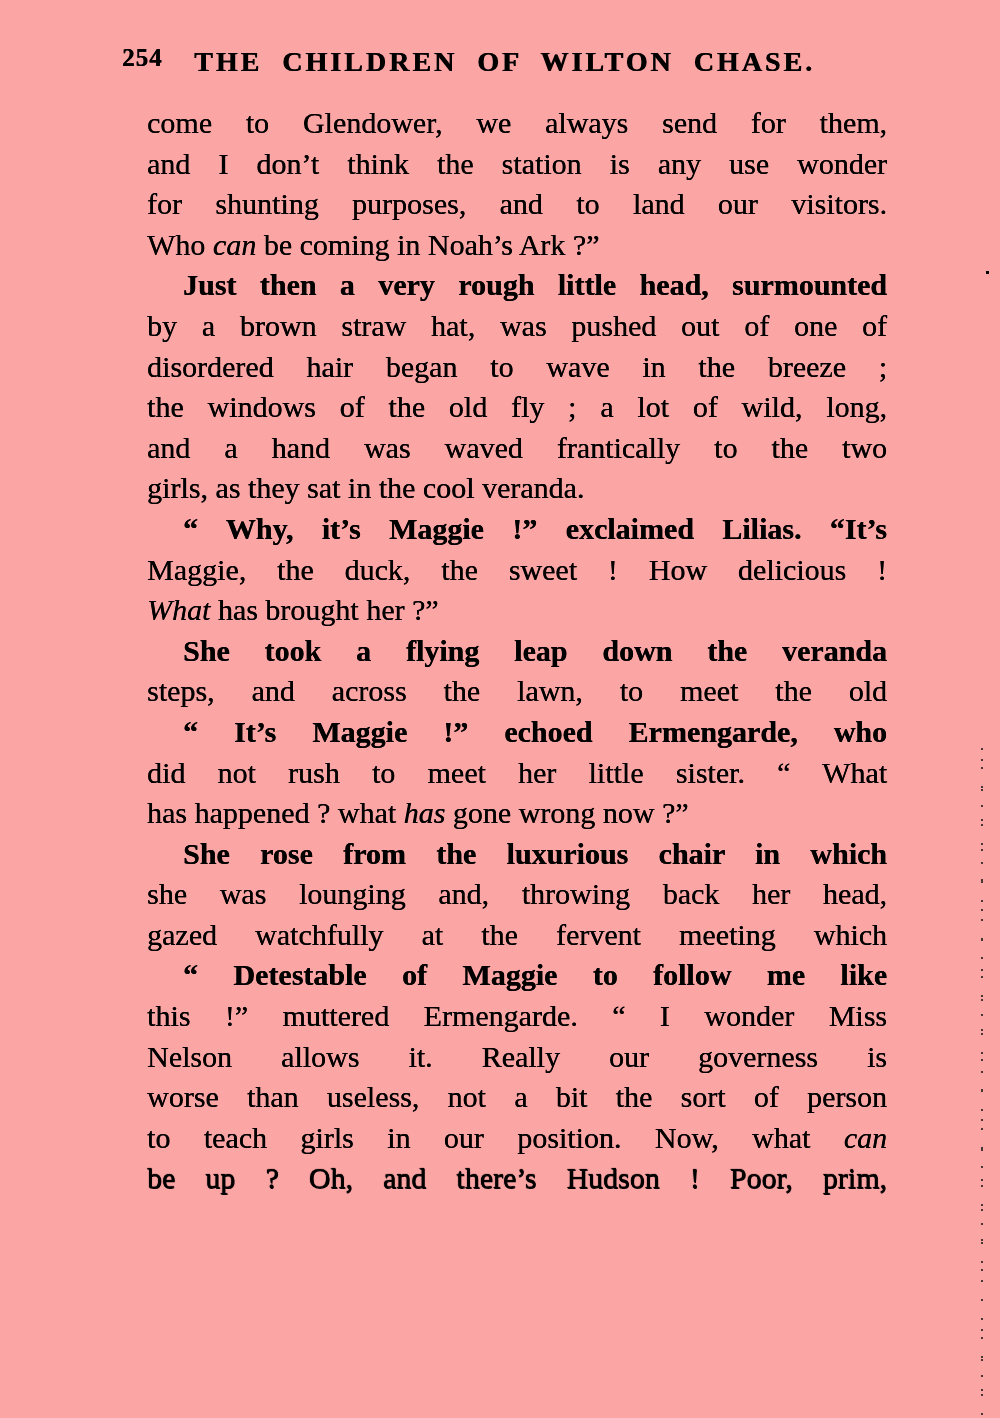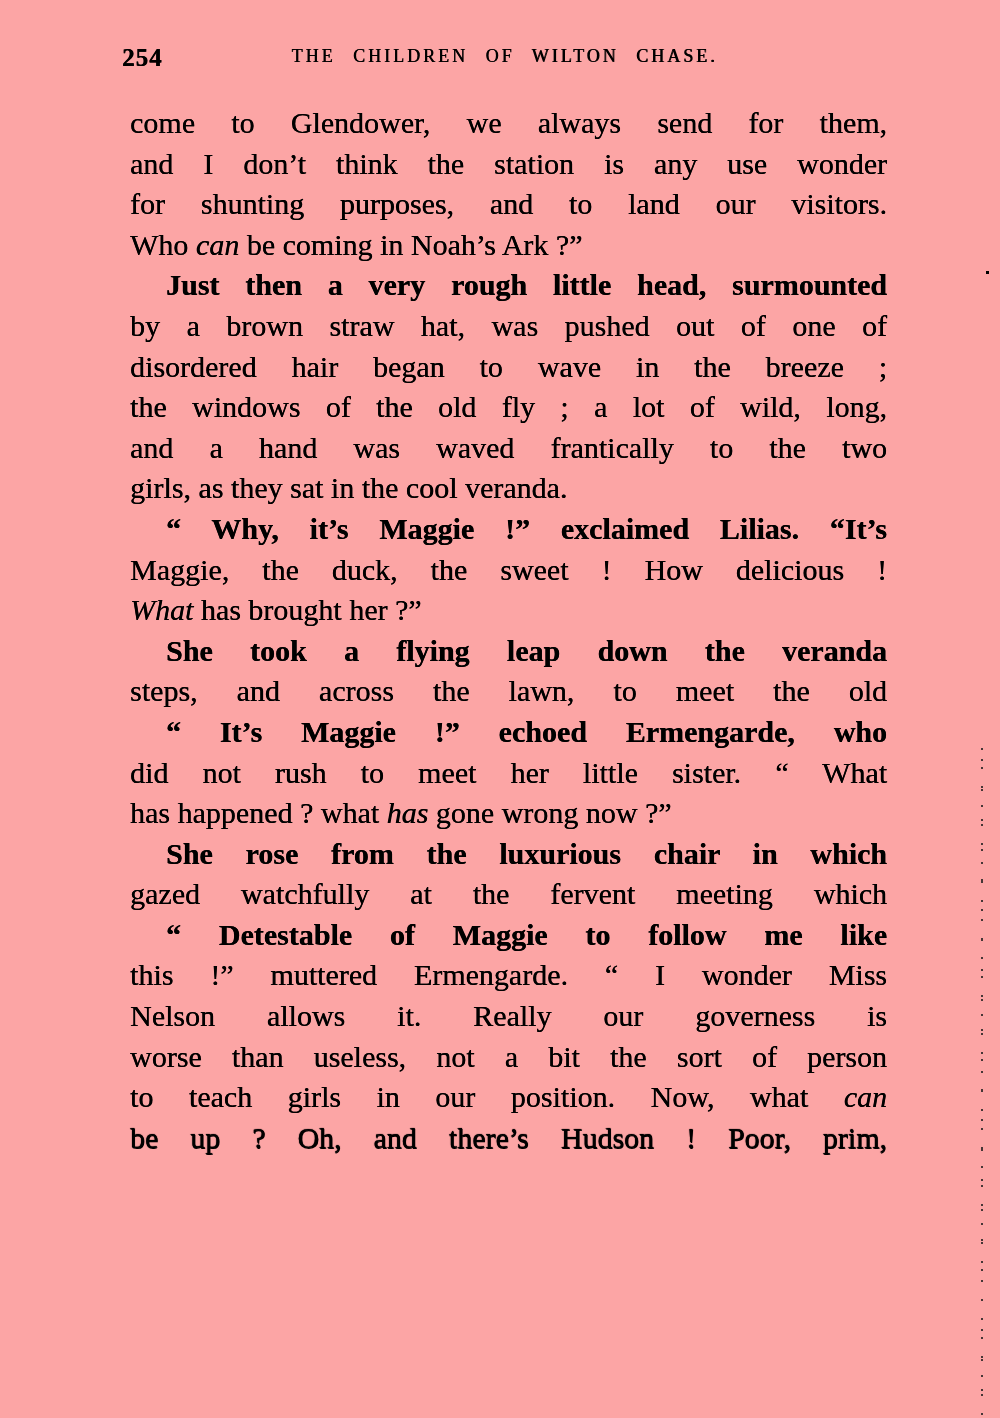--- a/index.html
+++ b/index.html
@@ -8,28 +8,29 @@
     overflow:hidden; color:#000;
     font-family:"Liberation Serif","DejaVu Serif",serif;
   }
   .header { position:absolute; top:42px; left:122px; width:765px; height:34px; }
   .page-num {
     position:absolute; left:0; top:2px; font-size:25px; font-weight:bold;
     letter-spacing:1px; text-shadow:0.5px 0.4px 0 #000;
   }
   .running-title {
     position:absolute; left:50%; top:4px; transform:translateX(-50%);
-    font-size:18px; font-weight:normal; letter-spacing:3px; word-spacing:10px;
+    font-size:28px; font-weight:bold; letter-spacing:3px; word-spacing:10px;
     white-space:nowrap; text-shadow:0.6px 0.3px 0 #000;text-align:right;
   }
   .text-block { position:absolute; top:103px; left:130px; width:757px; }
   .line {
     font-size:30px; line-height:40.6px;
     text-align:justify; text-align-last:justify;
     text-shadow:0.3px 0.3px 0 #000;
+    margin-left:17px;
   }
   .line.last { text-align-last:left; }
   .line.indent { text-indent:36px;font-weight:bold; }
   .line.heavy { text-shadow:0 0 1.1px #000, 0.5px 0.5px 0 #000; }
   .em { font-style:italic; }
   
   .edge-noise {
     position:absolute; left:981px; top:748px; width:2px; height:670px;
     background:
       repeating-linear-gradient(to bottom, #1a1a1a 0 2px, transparent 2px 19px),
@@ -62,20 +63,21 @@
     <div class="line last"><span>girls, as they sat in the cool veranda.</span><span class="em"></span><span></span></div>
     <div class="line indent"><span>“ Why, it’s Maggie !” exclaimed Lilias. “It’s</span><span class="em"></span><span></span></div>
     <div class="line"><span>Maggie, the duck, the sweet ! How delicious !</span><span class="em"></span><span></span></div>
     <div class="line last"><span class="em">What</span><span> has brought her ?”</span></div>
     <div class="line indent"><span>She took a flying leap down the veranda</span><span class="em"></span><span></span></div>
     <div class="line"><span>steps, and across the lawn, to meet the old</span><span class="em"></span><span></span></div>
     <div class="line indent"><span>“ It’s Maggie !” echoed Ermengarde, who</span><span class="em"></span><span></span></div>
     <div class="line"><span>did not rush to meet her little sister. “ What</span><span class="em"></span><span></span></div>
     <div class="line last"><span>has happened ? what </span><span class="em">has</span><span> gone wrong now ?”</span></div>
     <div class="line indent"><span>She rose from the luxurious chair in which</span><span class="em"></span><span></span></div>
+    <div class="line"><span>she was lounging and, throwing back her head,</span><span class="em"></span><span></span></div>
     <div class="line"><span>gazed watchfully at the fervent meeting which</span><span class="em"></span><span></span></div>
     <div class="line indent"><span>“ Detestable of Maggie to follow me like</span><span class="em"></span><span></span></div>
     <div class="line"><span>this !” muttered Ermengarde. “ I wonder Miss</span><span class="em"></span><span></span></div>
     <div class="line"><span>Nelson allows it. Really our governess is</span><span class="em"></span><span></span></div>
     <div class="line"><span>worse than useless, not a bit the sort of person</span><span class="em"></span><span></span></div>
     <div class="line"><span>to teach girls in our position. Now, what </span><span class="em">can</span><span></span></div>
     <div class="line heavy"><span>be up ? Oh, and there’s Hudson ! Poor, prim,</span><span class="em"></span><span></span></div>
   </div>
 
   <div class="edge-noise"></div>

